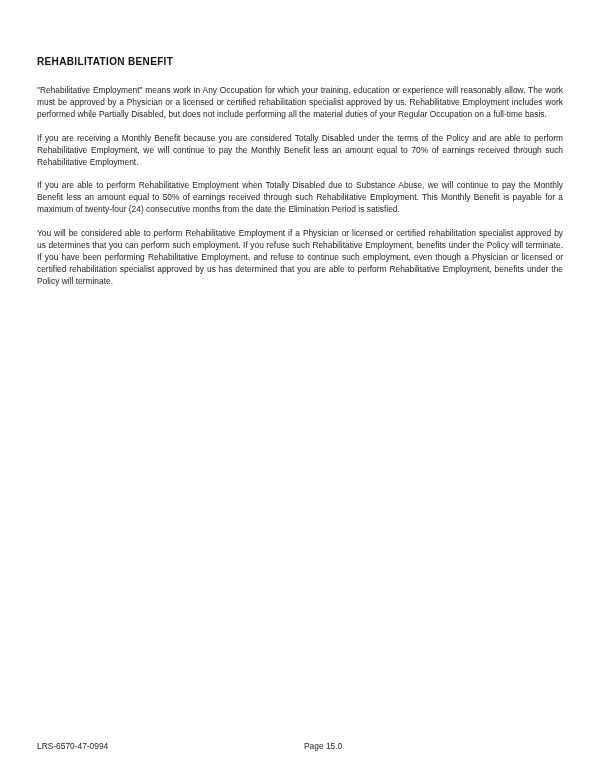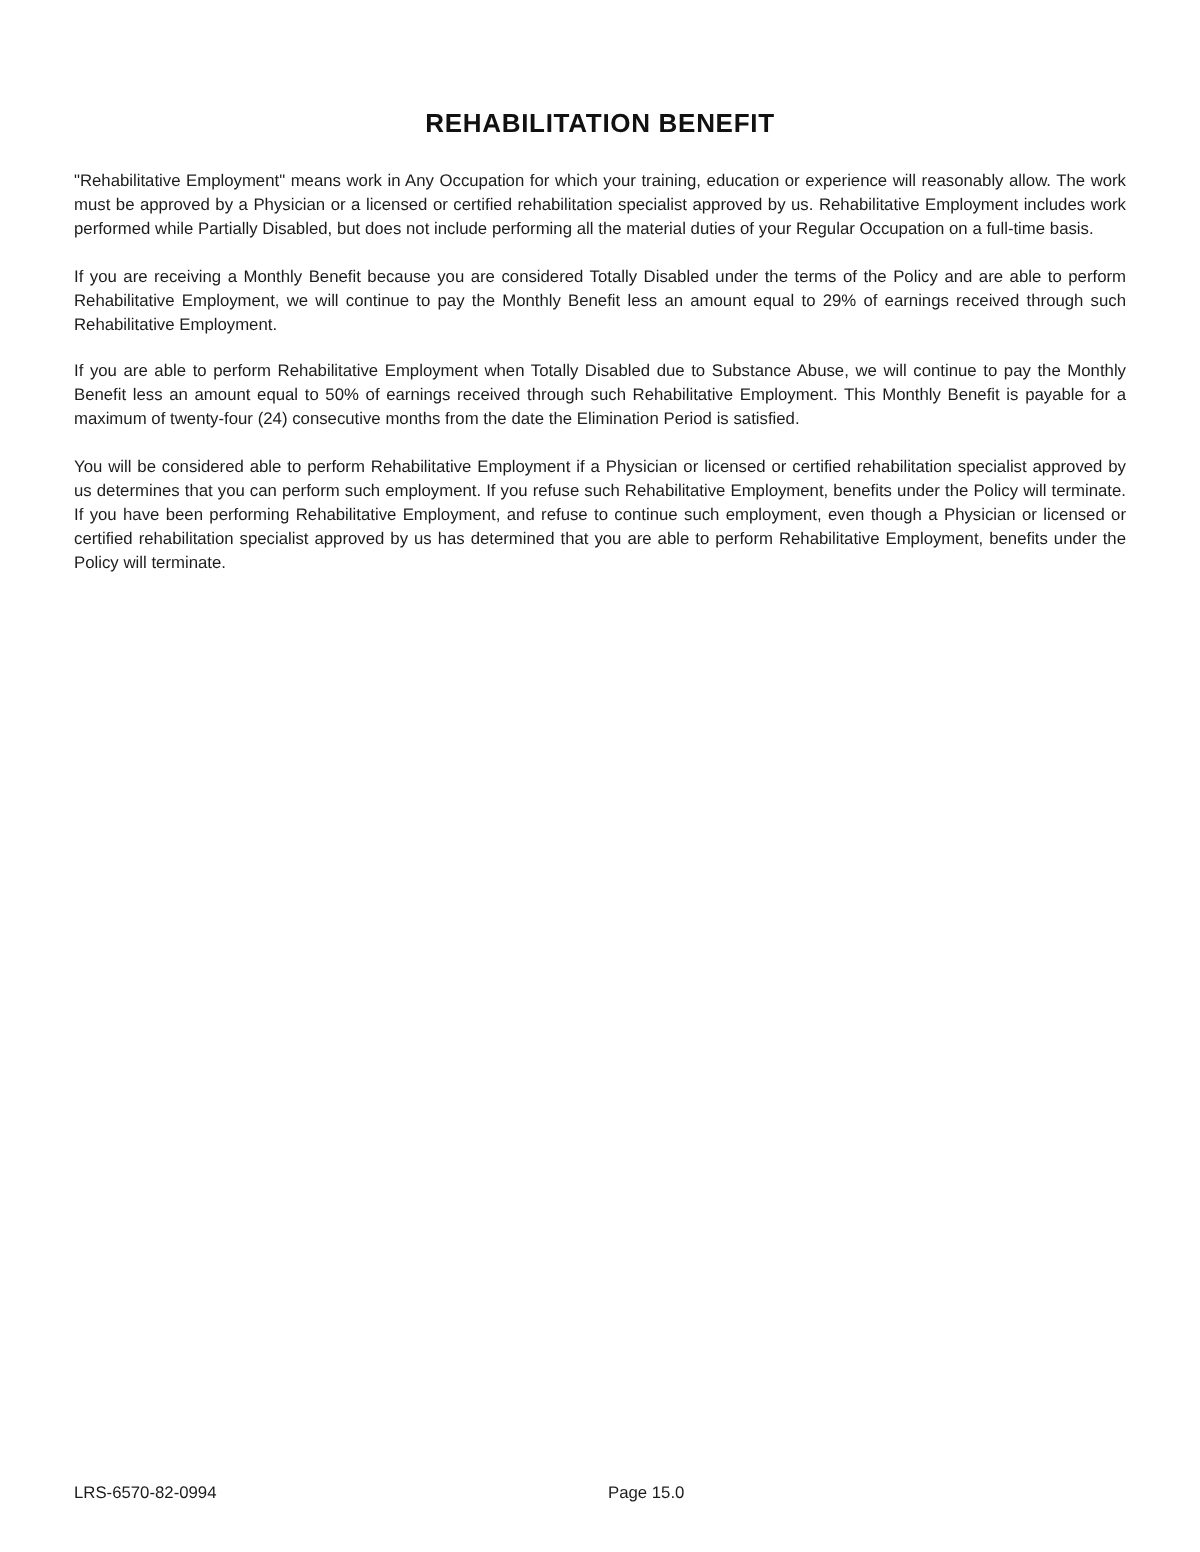--- a/index.html
+++ b/index.html
@@ -28,22 +28,22 @@
   }
 
   .content {
     position: absolute;
     left: 37px;
     top: 56px;
     width: 526px;
   }
 
   .doc-title {
-    text-align: center;
-    font-size: 13px;
+    text-align: left;
+    font-size: 10px;
     font-weight: bold;
     letter-spacing: 0.35px;
     line-height: 12px;
     margin: 0 0 16px 0;
     color: #111111;
   }
 
   .para {
     font-size: 8.4px;
     line-height: 12.05px;
@@ -92,26 +92,26 @@
 <body>
 
 <div class="page">
 
   <div class="content">
 
     <h1 class="doc-title">REHABILITATION BENEFIT</h1>
 
     <p class="para">"Rehabilitative Employment" means work in Any Occupation for which your training, education or experience will reasonably allow.  The work must be approved by a Physician or a licensed or certified rehabilitation specialist approved by us.  Rehabilitative Employment includes work performed while Partially Disabled, but does not include performing all the material duties of your Regular Occupation on a full-time basis.</p>
 
-    <p class="para">If you are receiving a Monthly Benefit because you are considered Totally Disabled under the terms of the Policy and are able to perform Rehabilitative Employment, we will continue to pay the Monthly Benefit less an amount equal to 29% of earnings received through such Rehabilitative Employment.</p>
+    <p class="para">If you are receiving a Monthly Benefit because you are considered Totally Disabled under the terms of the Policy and are able to perform Rehabilitative Employment, we will continue to pay the Monthly Benefit less an amount equal to 70% of earnings received through such Rehabilitative Employment.</p>
 
     <p class="para">If you are able to perform Rehabilitative Employment when Totally Disabled due to Substance Abuse, we will continue to pay the Monthly Benefit less an amount equal to 50% of earnings received through such Rehabilitative Employment. This Monthly Benefit is payable for a maximum of twenty-four (24) consecutive months from the date the Elimination Period is satisfied.</p>
 
     <p class="para gap-large">You will be considered able to perform Rehabilitative Employment if a Physician or licensed or certified rehabilitation specialist approved by us determines that you can perform such employment.   If you refuse such Rehabilitative Employment, benefits under the Policy will terminate.   If you have been performing Rehabilitative Employment, and refuse to continue such employment, even though a Physician or licensed or certified rehabilitation specialist approved by us has determined that you are able to perform Rehabilitative Employment, benefits under the Policy will terminate.</p>
 
   </div>
 
   <div class="footer">
-    <span class="footer-form-number">LRS-6570-82-0994</span>
+    <span class="footer-form-number">LRS-6570-47-0994</span>
     <span class="footer-page-number">Page 15.0</span>
   </div>
 
 </div>
 
 </body></html>

